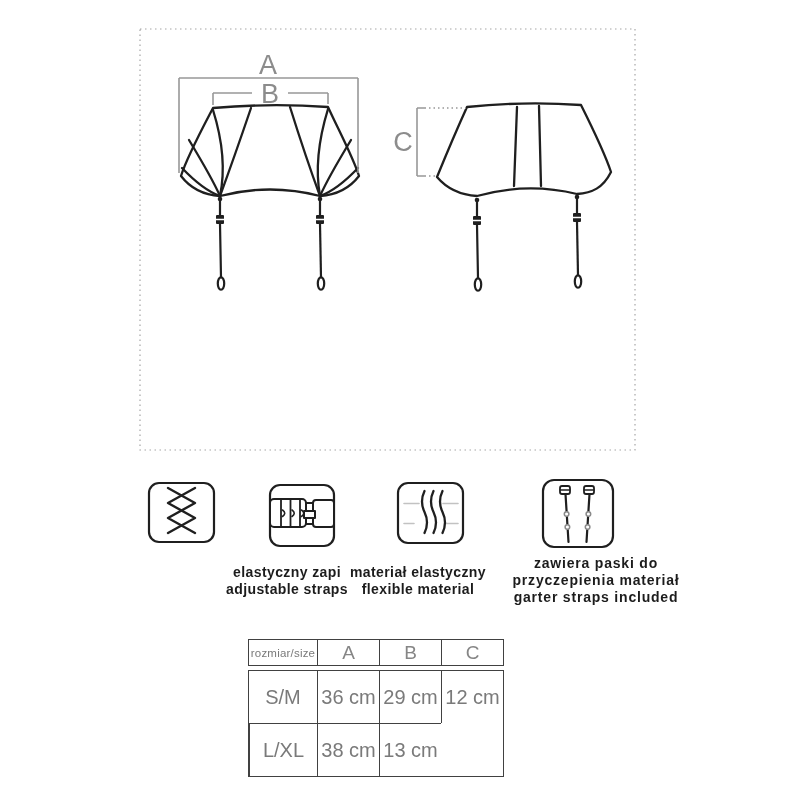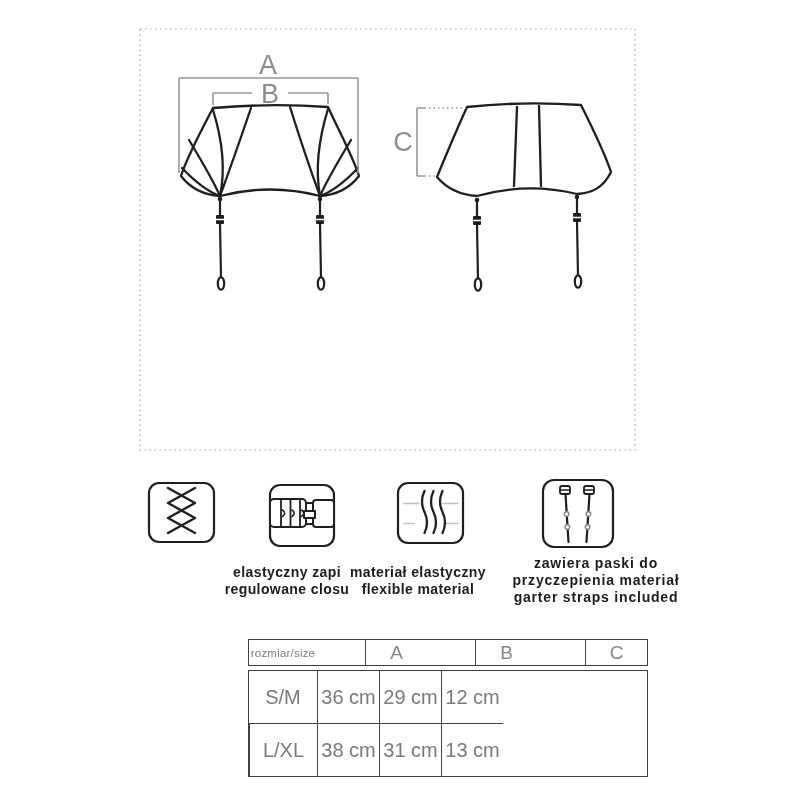--- a/index.html
+++ b/index.html
@@ -16,21 +16,21 @@
     position:absolute;text-align:center;color:#1c1c1c;
     font-size:14px;font-weight:bold;line-height:17px;letter-spacing:0.4px;
   }
   .feature-label span{display:block;white-space:nowrap;}
   
   .tbl{position:absolute;left:248px;top:639px;}
   .tbl-grid{
     display:grid;grid-template-columns:68px 62px 62px 62px;
     border:1.5px solid #414141;box-sizing:content-box;background:#fff;
   }
-  .tbl-head{height:25px;gap:48px;}
+  .tbl-head{height:25px;}
   .tbl-body{margin-top:4px;}
   .cell{
     display:flex;align-items:center;justify-content:center;
     color:#7a7a7a;overflow:hidden;
   }
   .cell + .cell{border-left:1.5px solid #414141;}
   .head-size{font-size:11.5px;letter-spacing:0.2px;}
   .head-abc{font-size:19px;color:#868686;}
   .body-row-cell{height:52px;font-size:20px;}
   .row2{border-top:1.5px solid #414141;}
@@ -138,21 +138,21 @@
         <path d="M589.5,494 L586.5,542" stroke-width="2.2"></path>
         <circle cx="588.4" cy="514" r="2.3" stroke="#8a8a8a" stroke-width="1.5" fill="#ffffff"></circle>
         <circle cx="587.6" cy="527" r="2.3" stroke="#8a8a8a" stroke-width="1.5" fill="#ffffff"></circle>
       </g>
     </g>
   </svg>
 
 
   <div class="feature-label" style="left:197px;top:564px;width:180px;">
     <span>elastyczny zapi</span>
-    <span>regulowane closu</span>
+    <span>adjustable straps</span>
   </div>
 
   <div class="feature-label" style="left:328px;top:564px;width:180px;">
     <span>materiał elastyczny</span>
     <span>flexible material</span>
   </div>
 
   <div class="feature-label" style="left:486px;top:555px;width:220px;letter-spacing:0.8px;">
     <span>zawiera paski do</span>
     <span>przyczepienia materiał</span>
@@ -166,18 +166,17 @@
       <div class="cell head-abc">B</div>
       <div class="cell head-abc">C</div>
     </div>
     <div class="tbl-grid tbl-body">
       <div class="cell body-row-cell">S/M</div>
       <div class="cell body-row-cell">36 cm</div>
       <div class="cell body-row-cell">29 cm</div>
       <div class="cell body-row-cell">12 cm</div>
       <div class="cell body-row-cell row2">L/XL</div>
       <div class="cell body-row-cell row2">38 cm</div>
-      <div class="cell body-row-cell row2">31 cm</div>
       <div class="cell body-row-cell row2">13 cm</div>
     </div>
   </div>
 
 </div>
 
 </body></html>

